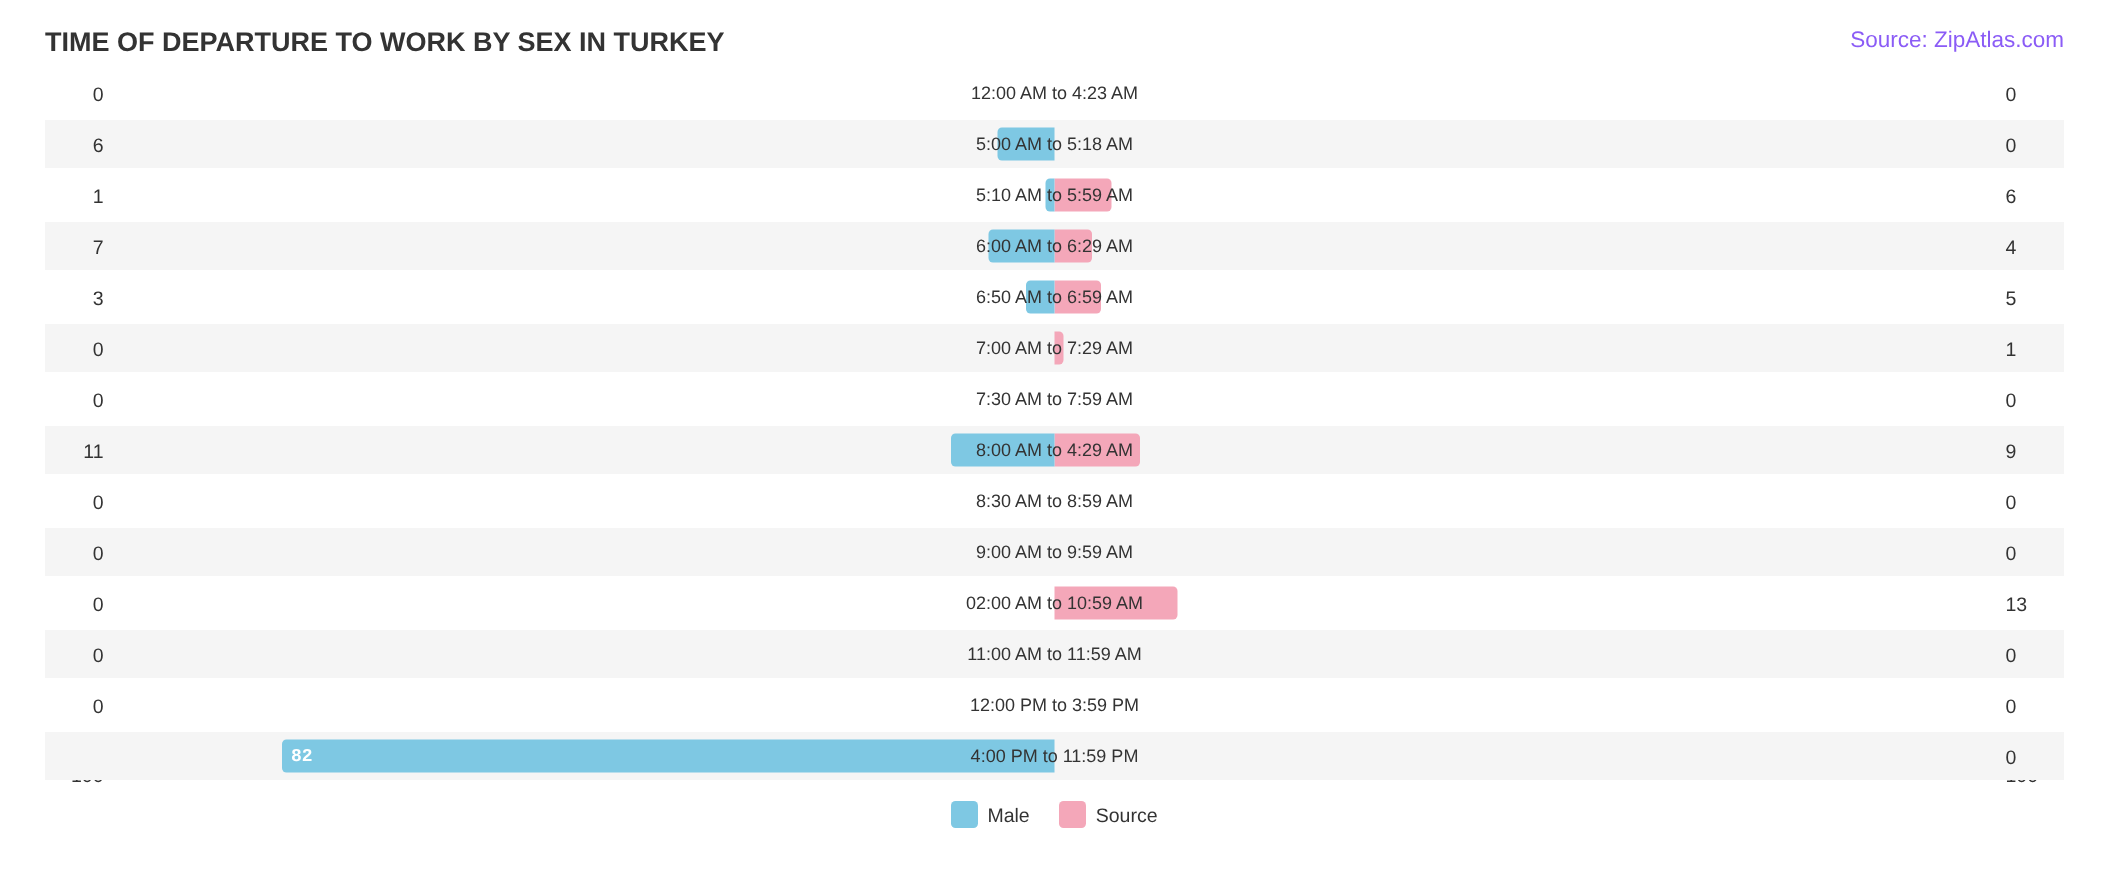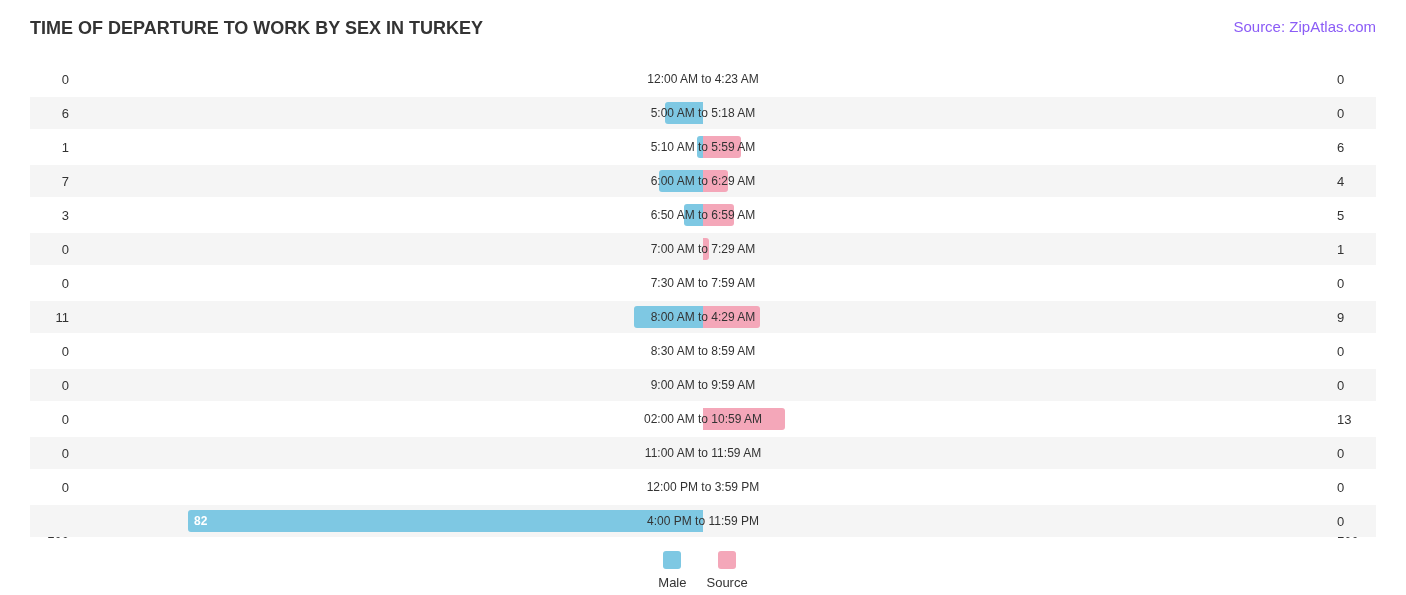--- a/index.html
+++ b/index.html
@@ -14,21 +14,21 @@
       width: 1406px;
       height: 595px;
       padding: 18px 30px 40px 30px;
       position: relative;
       background: #fff;
     }
     .chart-title {
       font-size: 18px;
       font-weight: bold;
       color: #333;
-      margin-bottom: 24px;
+      margin-bottom: 7px;
     }
     .source-text {
       position: absolute;
       top: 18px;
       right: 30px;
       font-size: 15px;
       color: #8b5cf6;
     }
     .chart-area {
       position: relative;
@@ -137,38 +137,38 @@
       align-items: center;
       gap: 20px;
       margin-top: 10px;
     }
     .legend-item {
       display: flex;
       align-items: center;
       gap: 6px;
       font-size: 13px;
       color: #333;
-      flex-direction: column;
     }
     .legend-box {
       width: 18px;
       height: 18px;
       border-radius: 3px;
     }
     
     .bar-label-inside {
       color: #fff;
       font-size: 12px;
       font-weight: bold;
       padding: 0 4px;
       position: absolute;
       left: 4px;
     }
     .bar-left-wrap {
       position: relative;
+      font-family: Liberation Mono, monospace;
     }
   </style>
 </head>
 <body>
 
 <div class="chart-container">
   <div class="chart-title">TIME OF DEPARTURE TO WORK BY SEX IN TURKEY</div>
   <div class="source-text">Source: ZipAtlas.com</div>
 
   <div class="chart-area" id="chart-area">

